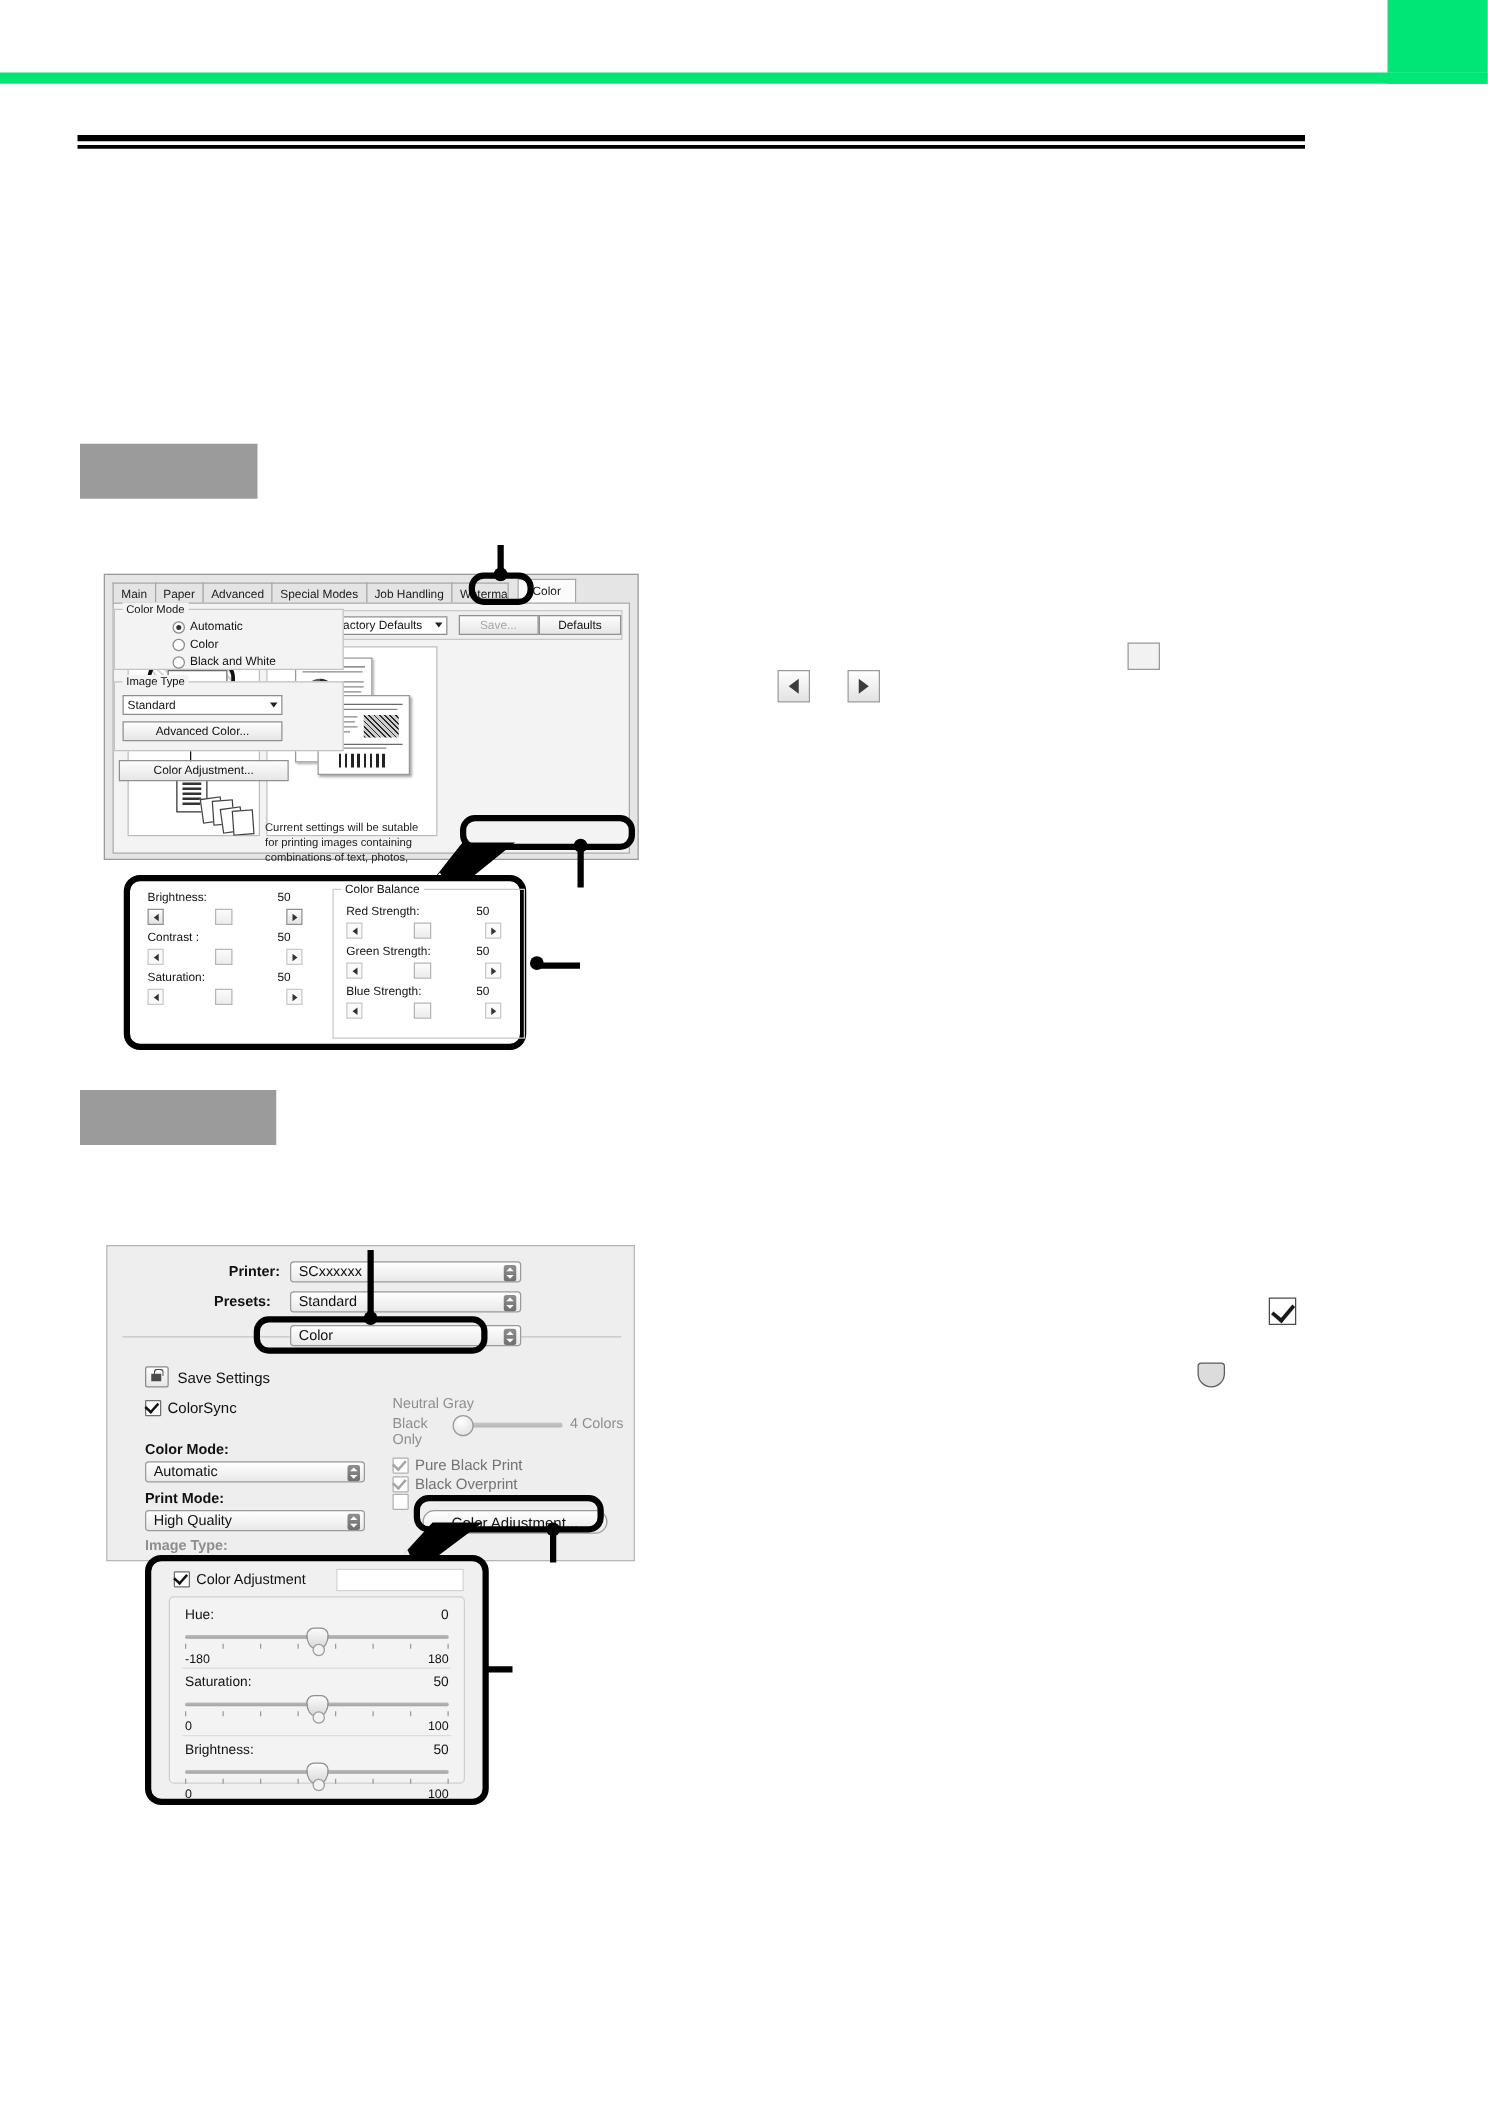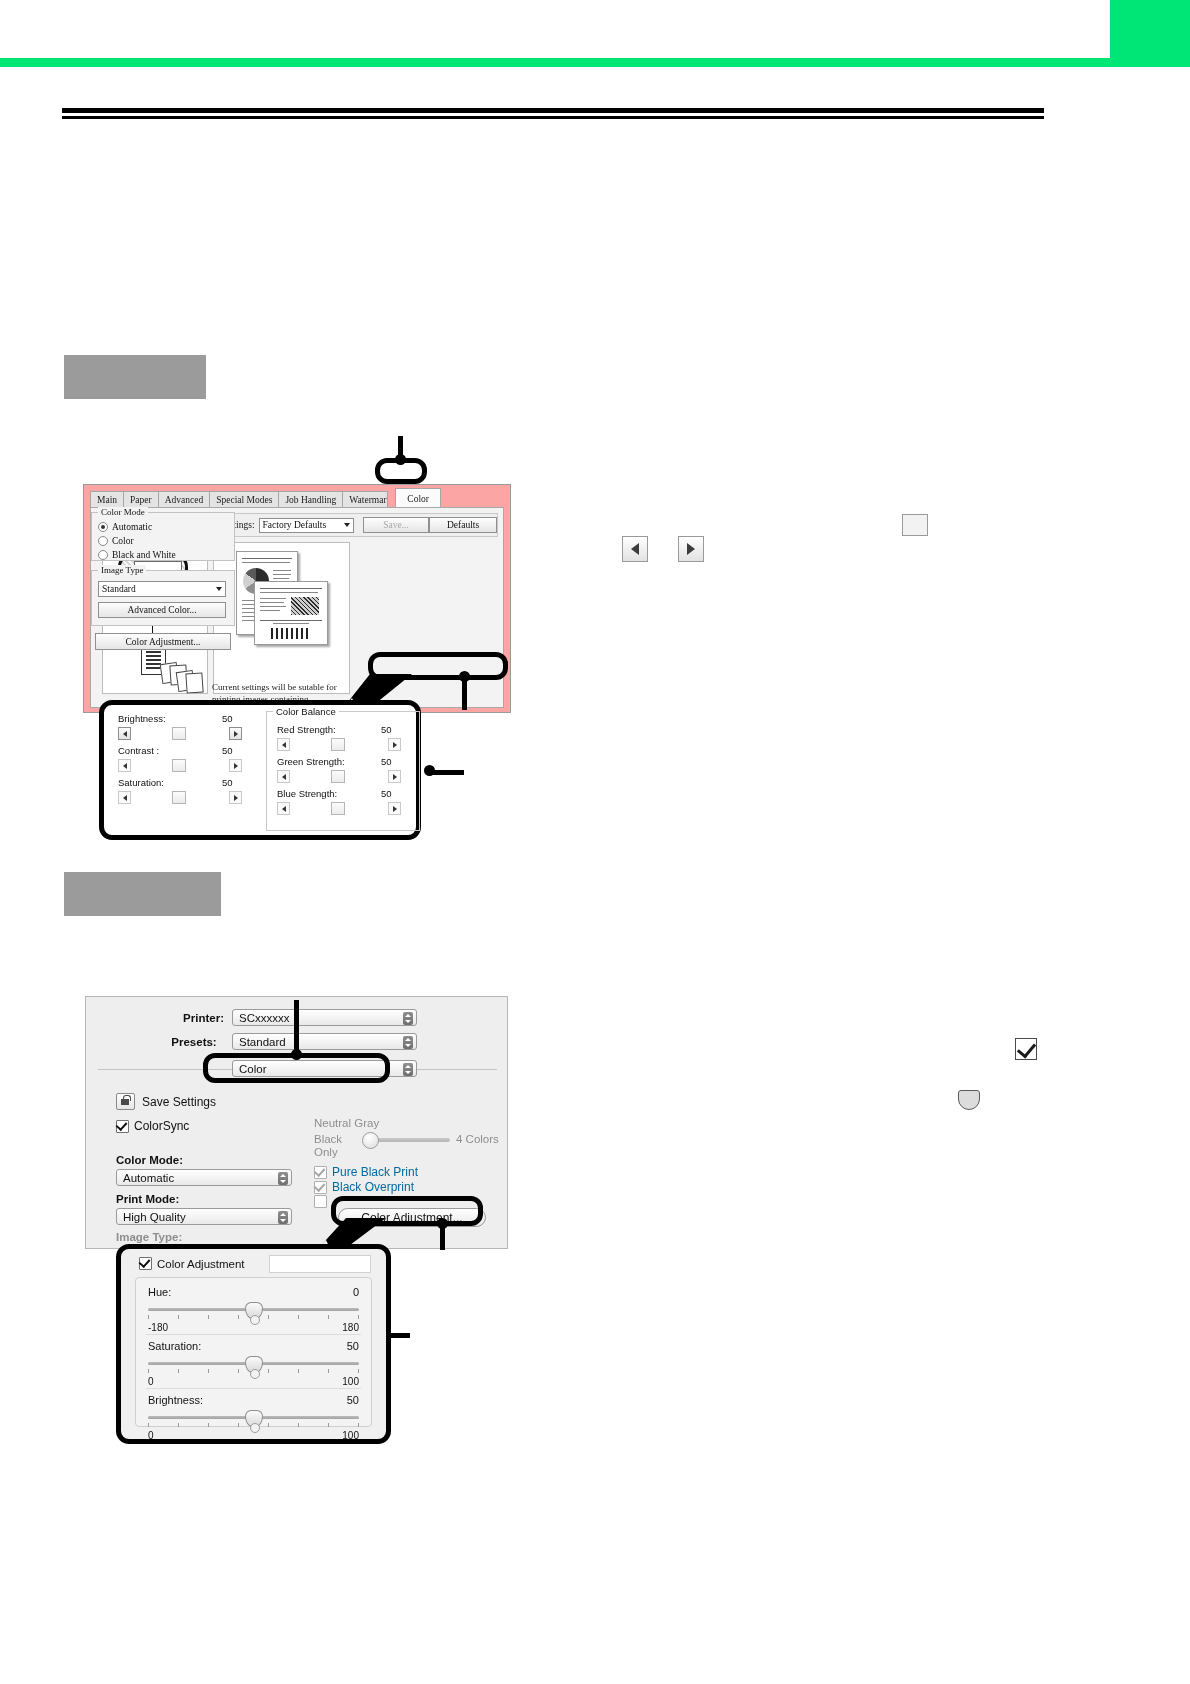--- a/index.html
+++ b/index.html
@@ -54,26 +54,25 @@
     line-height: 44px;
     padding-left: 10px;
     white-space: nowrap;
     font-weight: bold;
     visibility: hidden;
   }
 
   
   #win-dialog {
     position: absolute;
-    left: 83px; top: 484px;
+    left: 83px; top: 459px;
     width: 428px; height: 229px;
-    background: #fca5a5;
+    background: #e5e5e5;
     border: 1px solid #9a9a9a;
     box-sizing: border-box;
-    font-family: Liberation Serif, serif;
   }
   
   .tabstrip {
     position: absolute;
     left: 6px; top: 3px;
     height: 20px;
     display: flex;
     align-items: flex-end;
   }
   .tab {
@@ -242,20 +241,21 @@
   .doc-thumb .chart {
     position:absolute;
     background: repeating-linear-gradient(90deg,#222 0 2px,#fff 2px 5px);
   }
 
   
   .grp {
     position: absolute;
     border: 1px solid #c2c2c2;
     background: #f3f3f3;
+    padding-left: 40px;
   }
   .grp-title {
     position: absolute;
     top: -6px; left: 6px;
     background: #f3f3f3;
     padding: 0 3px;
     font-size: 9px;
     color: #111;
     white-space: nowrap;
   }
@@ -397,21 +397,21 @@
     border-radius:1px;
   }
   .mac-check .box.on:after {
     content:'';
     position:absolute; left:1px; top:-1px;
     width:5px; height:8px;
     border:solid #111;
     border-width:0 2px 2px 0;
     transform: rotate(42deg);
   }
-  .mac-check.dim { color:#0369a1; }
+  .mac-check.dim { color:#737373; }
   .mac-check.dim .box { border-color:#b0b0b0; }
   .mac-check.dim .box.on:after { border-color:#a5a5a5; }
   .lock-icon {
     width:17px;height:15px;
     border:1px solid #8a8a8a;
     border-radius:2px;
     background:linear-gradient(#fdfdfd,#e7e7e7);
     position:relative;
     display:inline-block;
     margin-right:7px;

